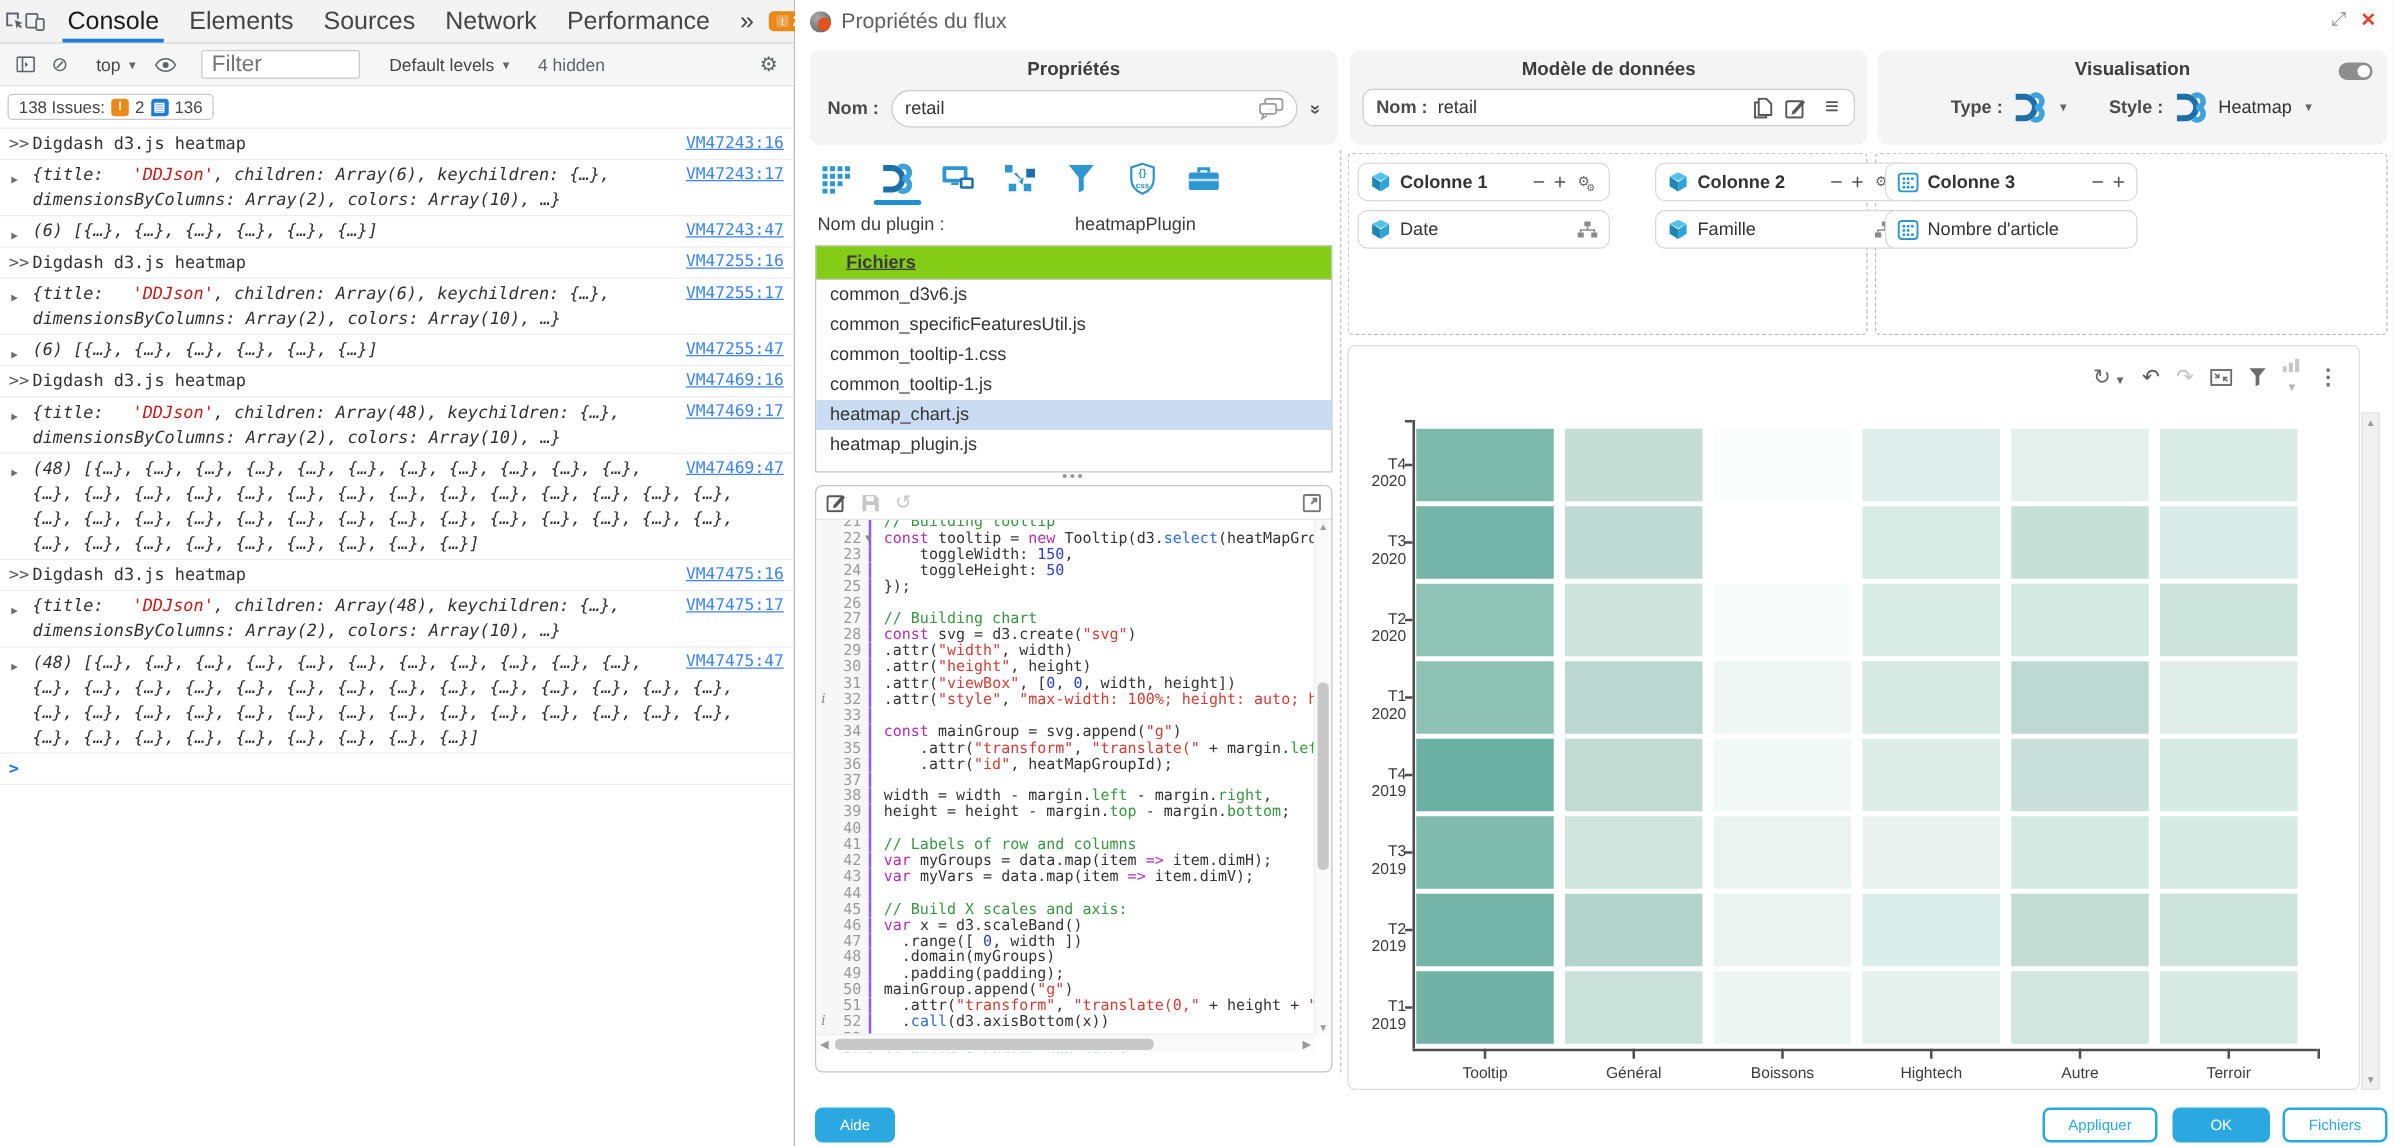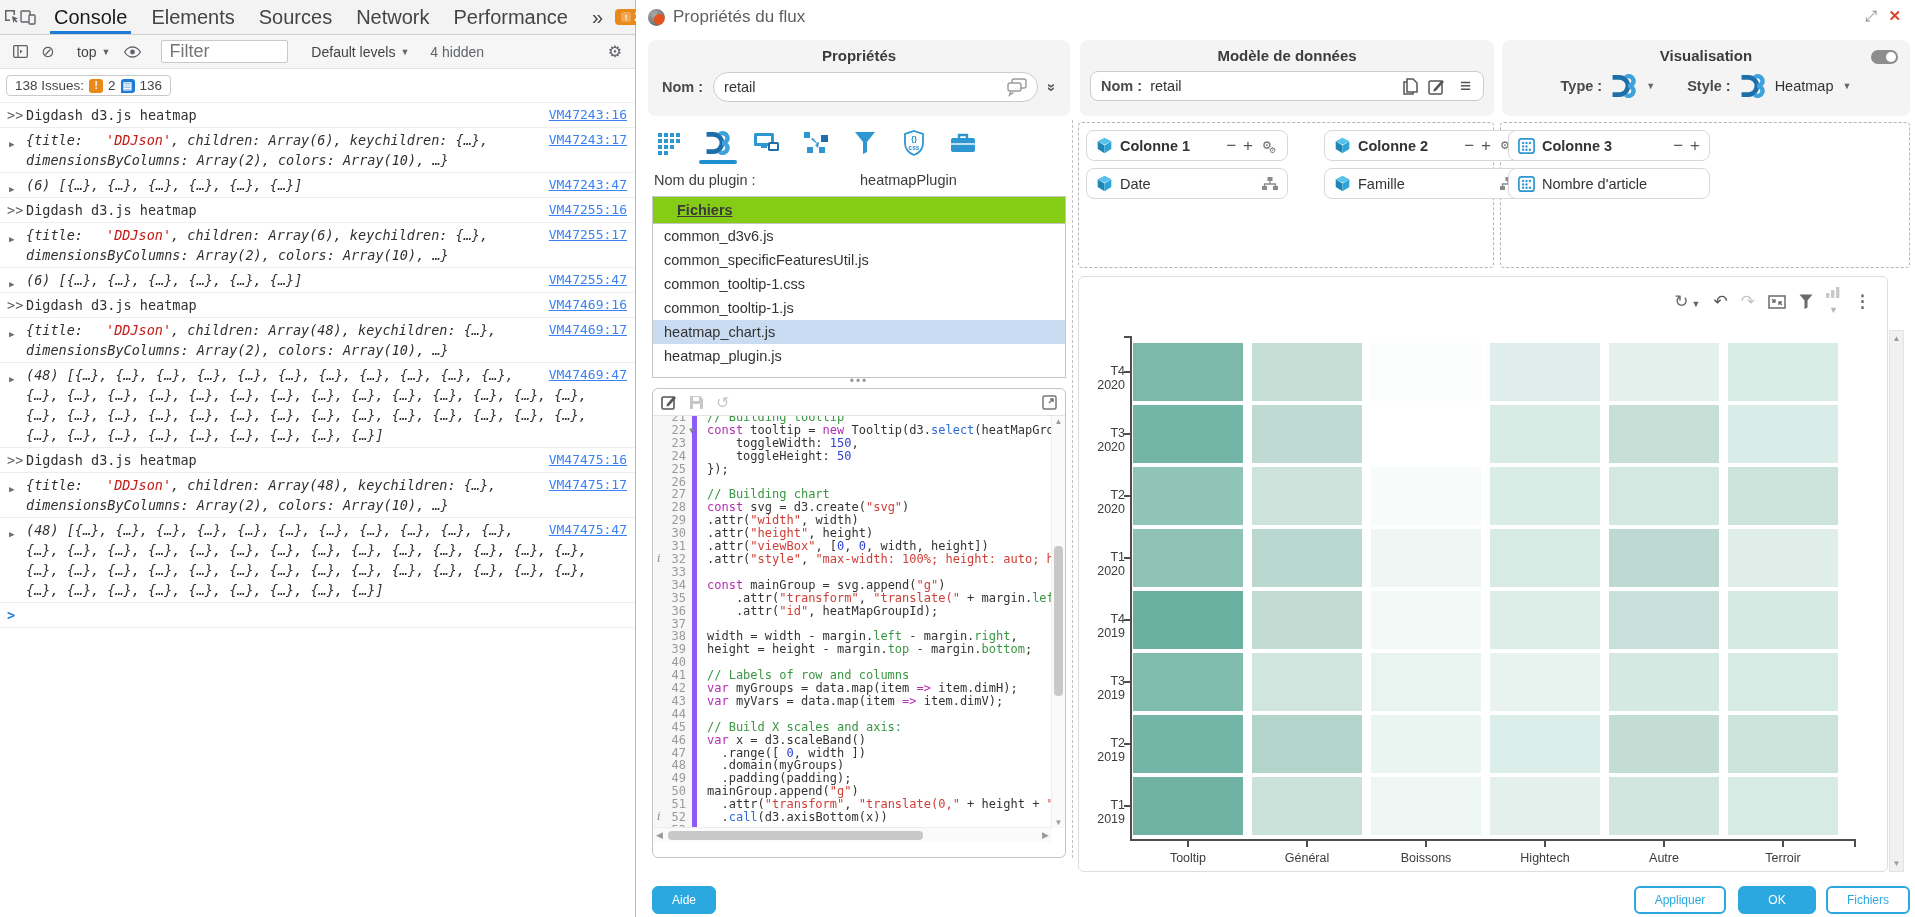--- a/index.html
+++ b/index.html
@@ -63,21 +63,21 @@
   .files .frow{padding:4px 11px;color:#333;cursor:pointer;}
   .files .frow.sel{background:#c9dcf1;}
   .grip{position:absolute;left:50%;transform:translateX(-50%);color:#9a9a9a;font-size:12px;letter-spacing:2px;line-height:6px;cursor:row-resize;}
   
   .editor{position:absolute;border:1px solid #c5c5c5;border-radius:6px;background:#fff;box-sizing:border-box;overflow:hidden;}
   .ed-toolbar{height:26px;display:flex;align-items:center;gap:12px;padding:0 8px;}
   .ed-toolbar .sp{flex:1;}
   .codewrap{position:relative;height:calc(100% - 42px);overflow:hidden;border-top:1px solid #e5e5e5;}
   #code-lines{font-family:"DejaVu Sans Mono",monospace;font-size:12px;line-height:12.9px;margin-top:-5px;}
   .cl{display:flex;white-space:pre;}
-  .cl .gut{width:44px;flex:none;background:#f7f7f7;border-right:5px solid #8b5cf6;color:#9a9a9a;
+  .cl .gut{width:44px;flex:none;background:#f7f7f7;border-right:2px solid #8b5cf6;color:#9a9a9a;
            text-align:right;padding-right:6px;box-sizing:border-box;position:relative;}
   .cl .gut .nfo{position:absolute;left:4px;top:0;color:#8a8a8a;font-family:"DejaVu Serif",serif;font-style:italic;font-size:11px;}
   .cl .gut .fold{position:absolute;right:-2px;top:1px;font-size:8px;color:#888;}
   .cl .txt{padding-left:10px;}
   .seg-k{color:#b32db3;} .seg-s{color:#cf3e36;} .seg-n{color:#2b3fd0;}
   .seg-c{color:#3a9643;} .seg-p{color:#3a9643;} .seg-f{color:#2d6bd8;} .seg-d{color:#333;}
   .vscroll{position:absolute;right:0;top:0;bottom:14px;width:13px;background:#fafafa;border-left:1px solid #eee;}
   .vscroll .thumb{position:absolute;left:2px;width:9px;border-radius:4px;background:#c8c8c8;}
   .hscroll{position:absolute;left:0;right:13px;bottom:0;height:14px;background:#fafafa;border-top:1px solid #eee;display:flex;align-items:center;}
   .hscroll .thumb{height:9px;border-radius:4px;background:#c8c8c8;}

